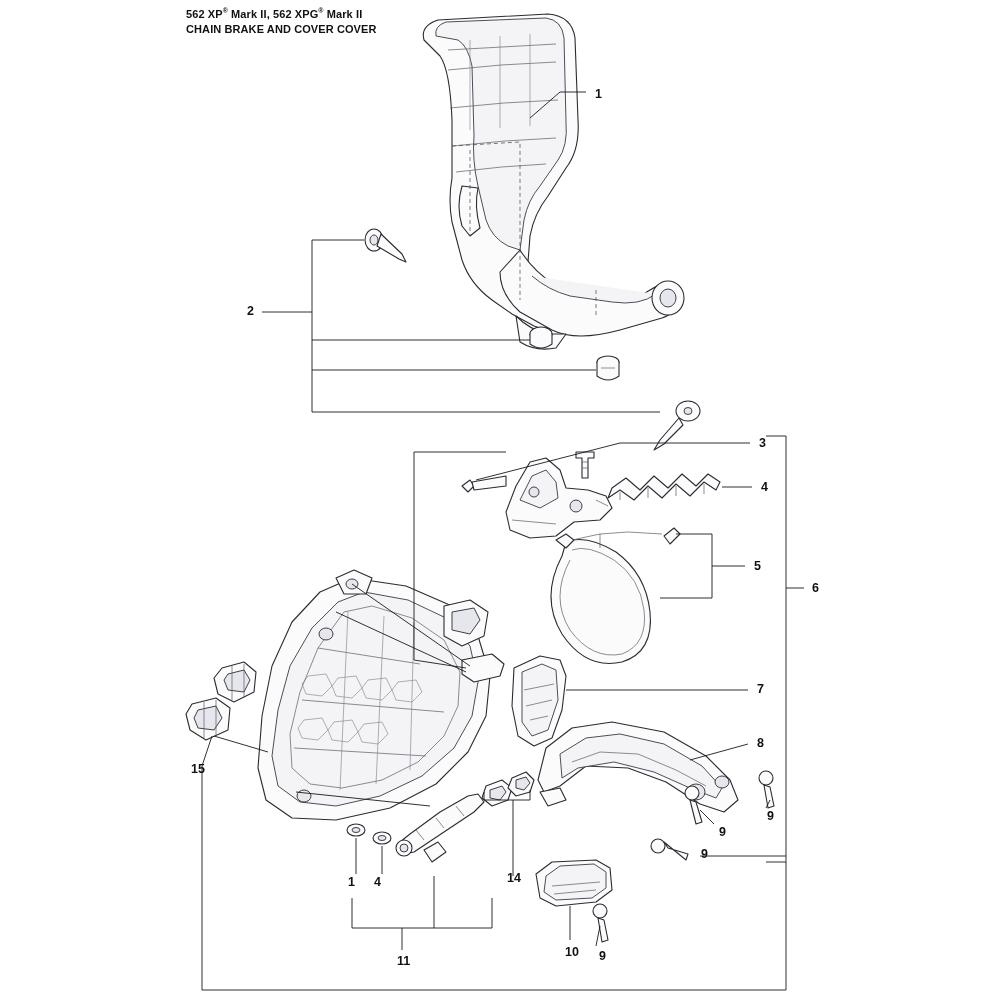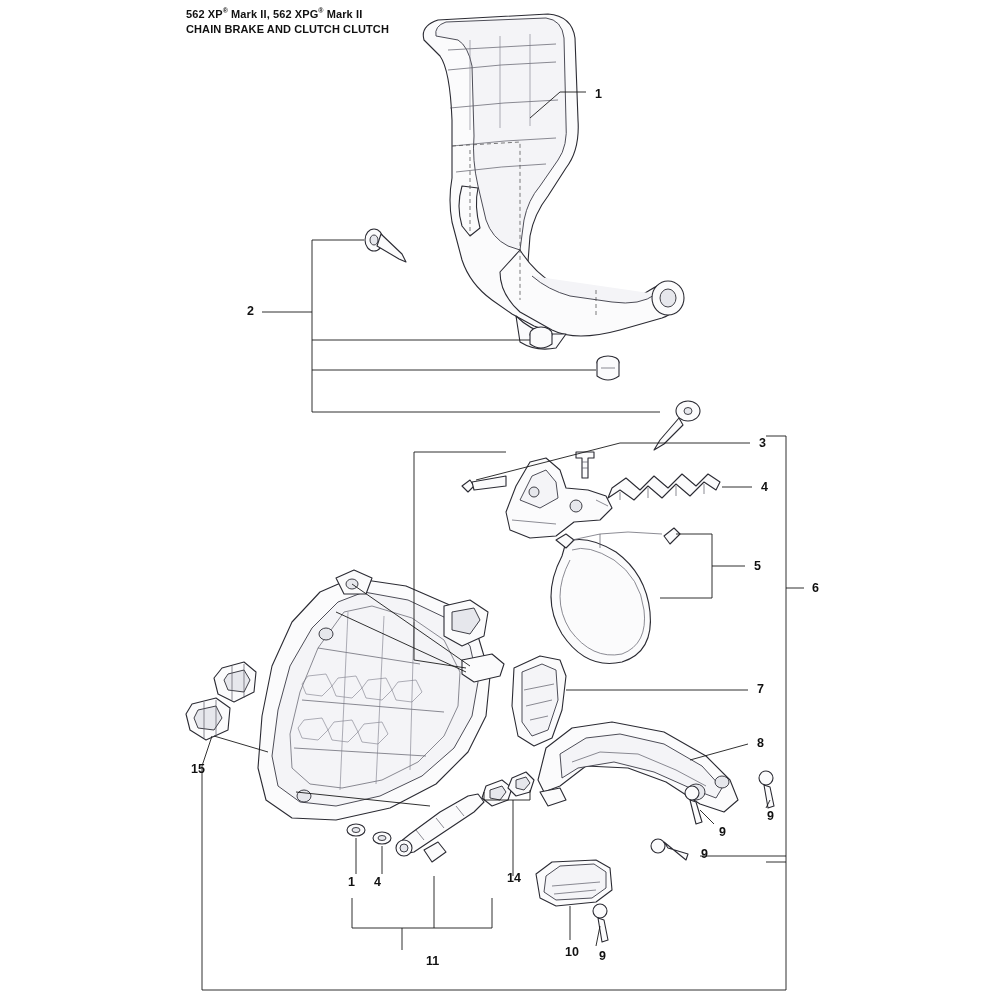--- a/index.html
+++ b/index.html
@@ -87,21 +87,21 @@
 </style>
 </head>
 <body>
 
 <div id="page">
 
   <div class="title-block">
     <div class="title-line">
       562 XP<sup>®</sup> Mark II, 562 XPG<sup>®</sup> Mark II
     </div>
-    <div class="title-line">CHAIN BRAKE AND CLUTCH CLUTCH</div>
+    <div class="title-line">CHAIN BRAKE AND COVER COVER</div>
   </div>
 
   <svg class="overlay" viewBox="0 0 1000 1000">
 
     <g>
       <path class="part" d="M424,40 Q420,26 438,20 L548,14 Q572,16 575,38 L578,120 Q580,150 566,168
                L548,196 Q534,214 530,236 L528,262 L540,280 L556,290
                Q566,296 566,308 L560,322 Q548,332 534,326 L512,314
                L492,300 Q470,284 462,260 L452,222 Q448,200 452,178
                L452,120 Q450,70 440,56 Z"></path>
@@ -392,19 +392,19 @@
   <div class="callout" style="left:761px;  top:481px;">4</div>
   <div class="callout" style="left:754px;  top:560px;">5</div>
   <div class="callout" style="left:812px;  top:582px;">6</div>
   <div class="callout" style="left:757px;  top:683px;">7</div>
   <div class="callout" style="left:757px;  top:737px;">8</div>
   <div class="callout" style="left:719px;  top:826px;">9</div>
   <div class="callout" style="left:767px;  top:810px;">9</div>
   <div class="callout" style="left:701px;  top:848px;">9</div>
   <div class="callout" style="left:599px;  top:950px;">9</div>
   <div class="callout" style="left:565px;  top:946px;">10</div>
-  <div class="callout" style="left:397px;  top:955px;margin-left:29px;">11</div>
+  <div class="callout" style="left:397px;  top:955px;">11</div>
   <div class="callout" style="left:348px;  top:876px;">1</div>
   <div class="callout" style="left:374px;  top:876px;">4</div>
   <div class="callout" style="left:507px;  top:872px;">14</div>
   <div class="callout" style="left:191px;  top:763px;">15</div>
 
 </div>
 
 </body></html>

